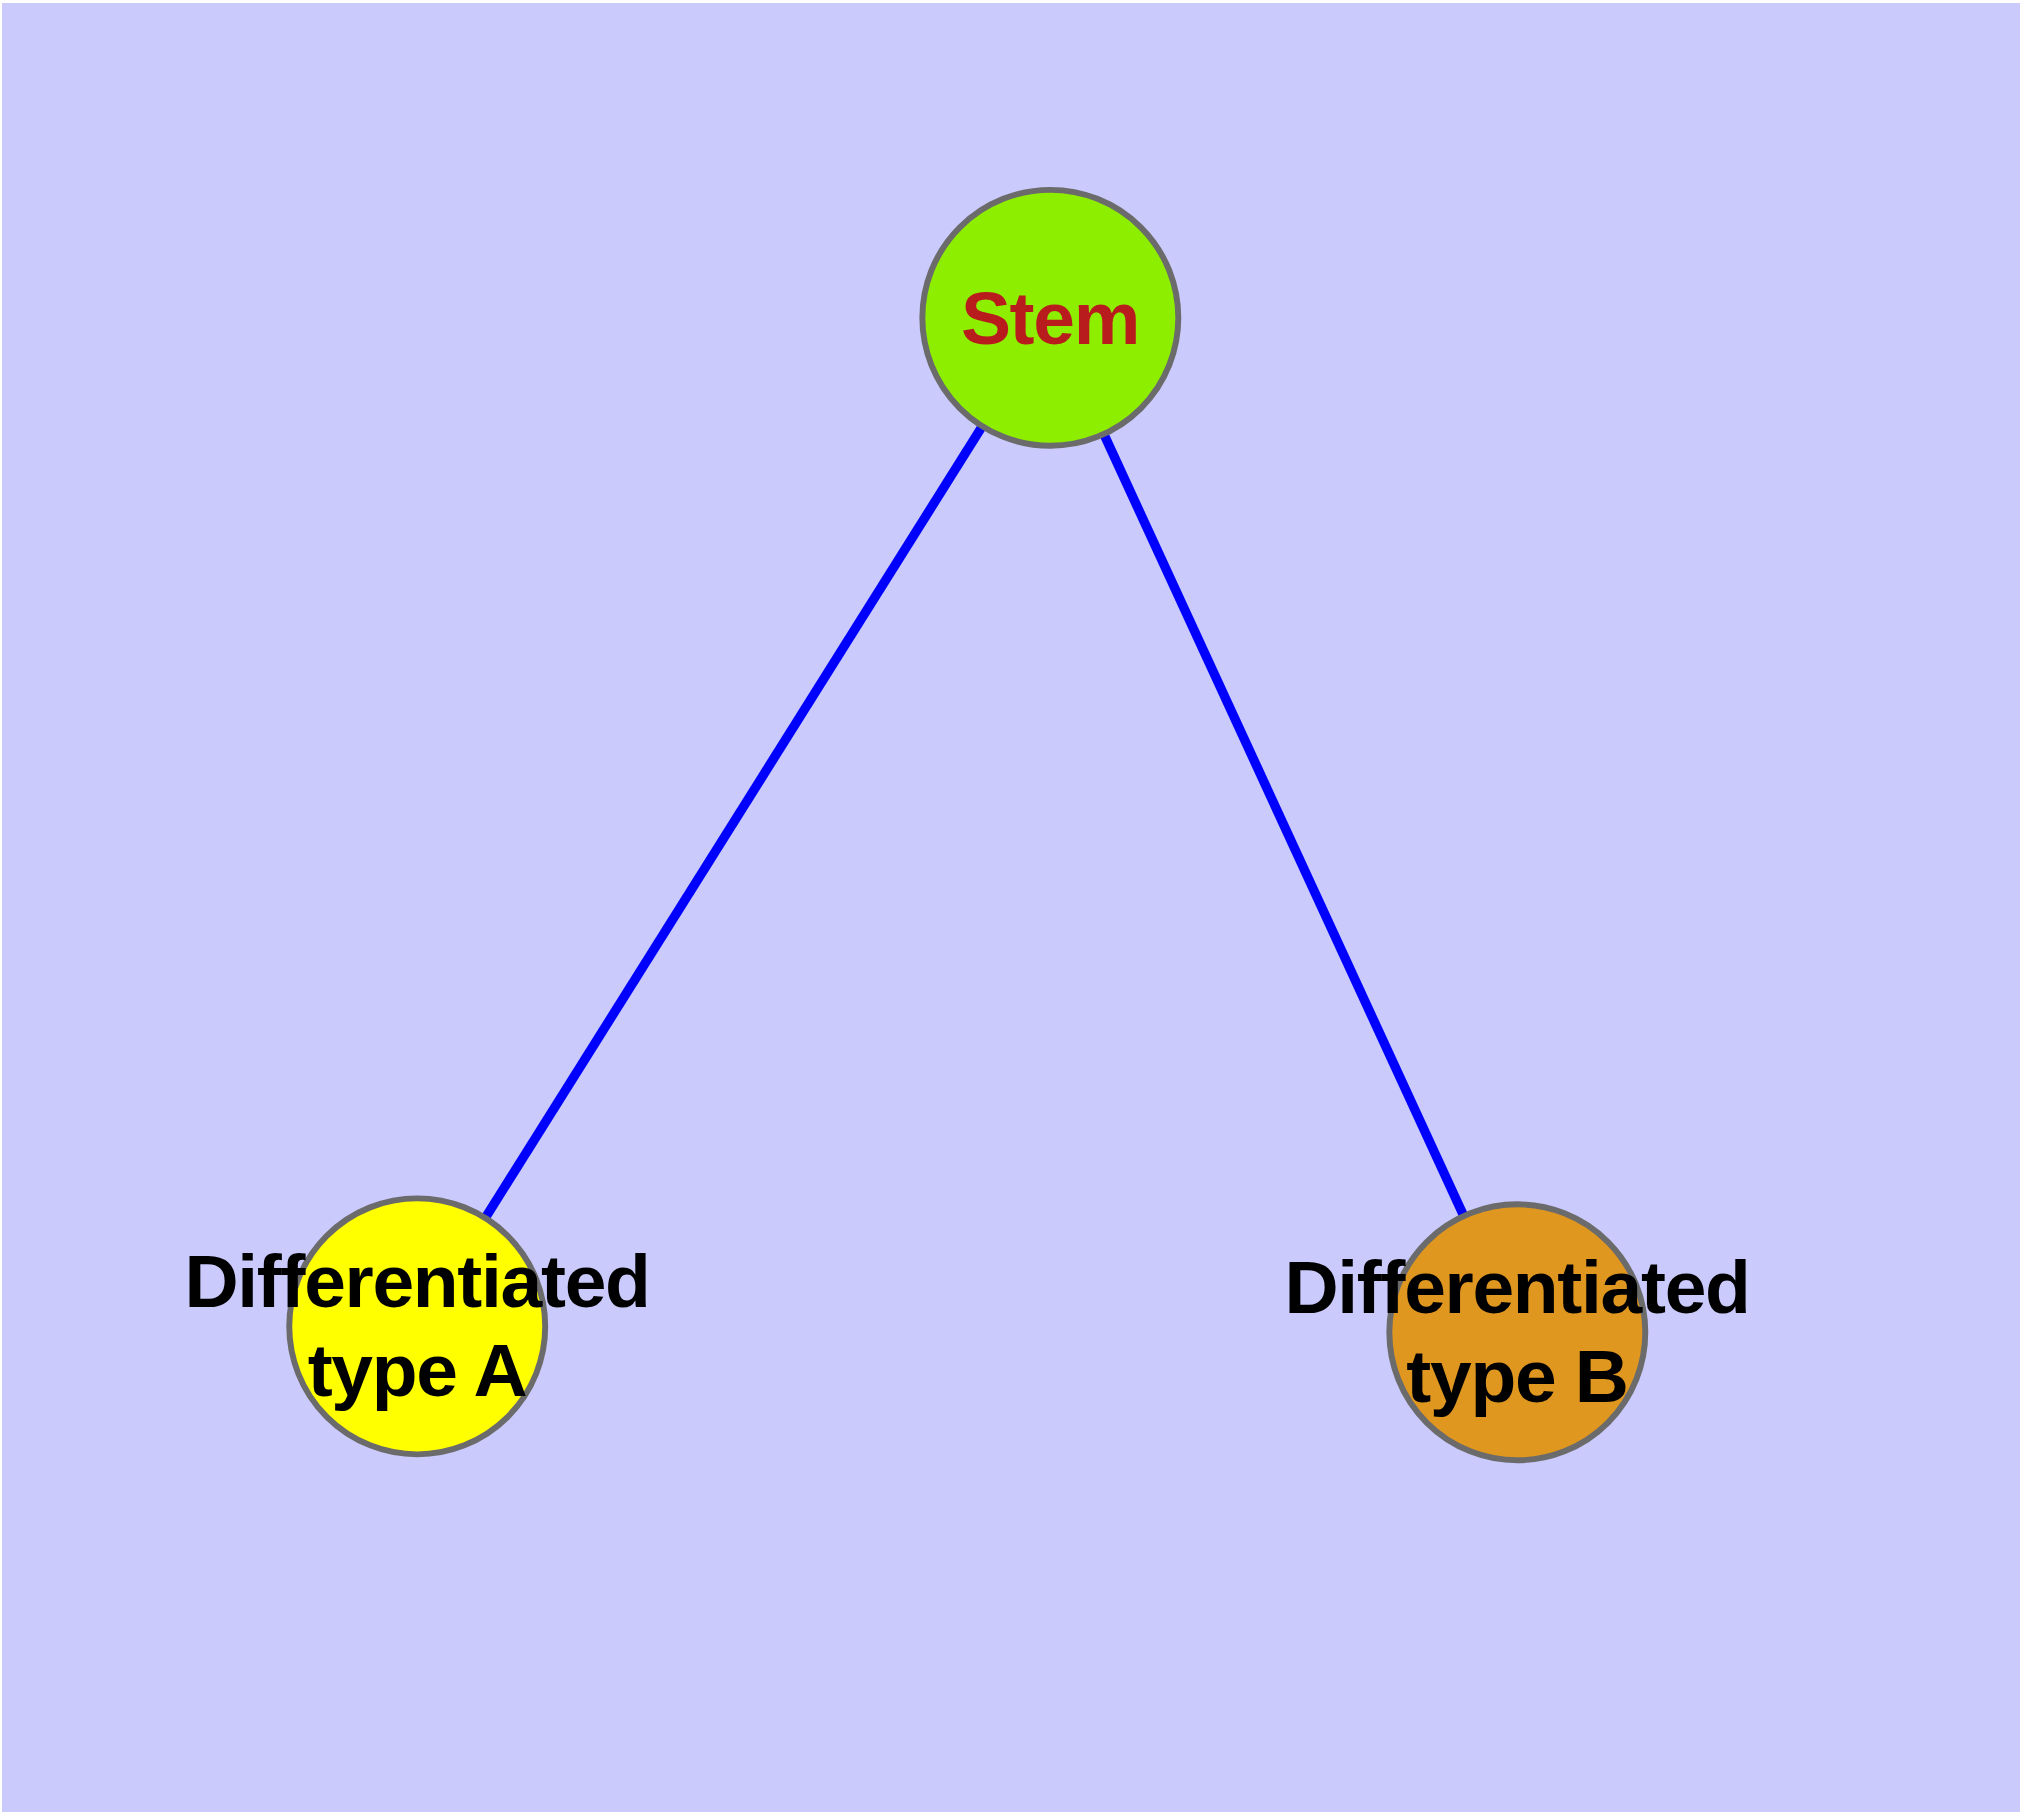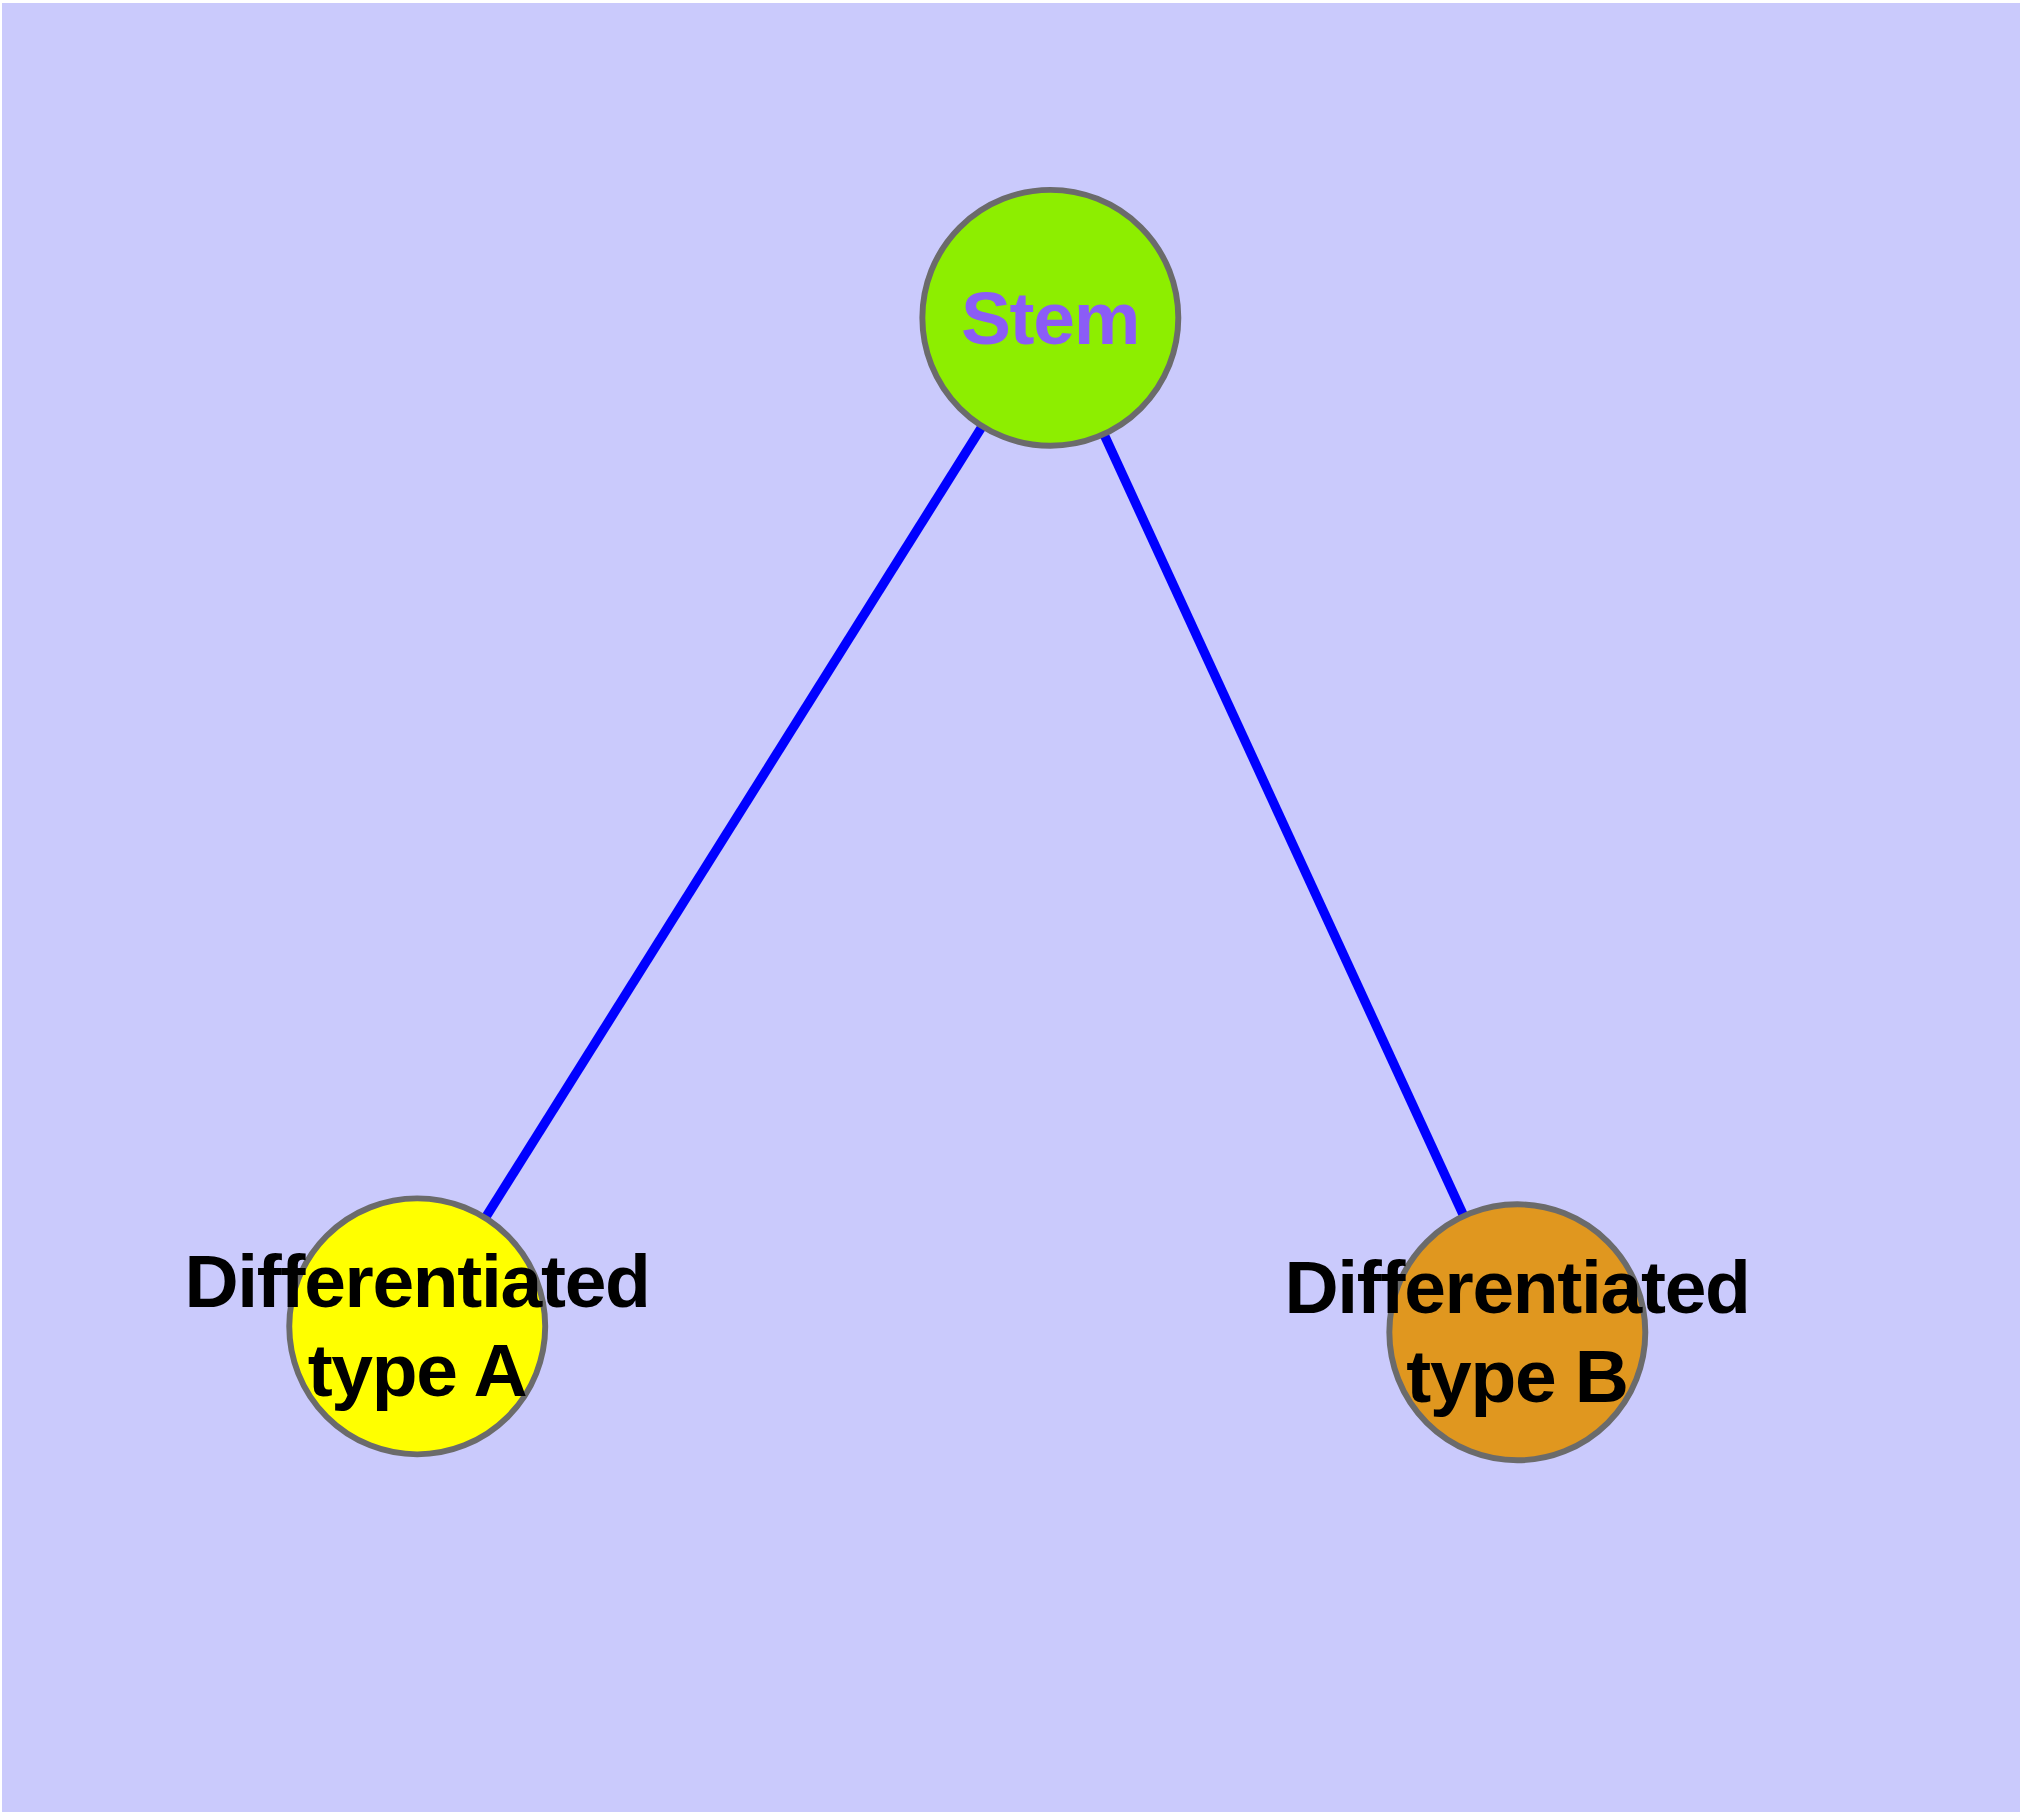--- a/index.html
+++ b/index.html
@@ -50,19 +50,19 @@
 
 <div class="canvas">
   <div class="plot-area" style="background: rgb(202, 202, 252);"></div>
   <svg class="graph-svg" viewBox="0 0 2384 2138" xmlns="http://www.w3.org/2000/svg">
       <line x1="1239" y1="375" x2="492" y2="1565" stroke="#0000FF" stroke-width="11"></line>
       <line x1="1239" y1="375" x2="1790" y2="1572" stroke="#0000FF" stroke-width="11"></line>
       <circle cx="1239" cy="375" r="151" fill="#8DEE00" stroke="#6B6B6B" stroke-width="7"></circle>
       <circle cx="492" cy="1565" r="151" fill="#FFFF00" stroke="#6B6B6B" stroke-width="7"></circle>
       <circle cx="1790" cy="1572" r="151" fill="#E0971F" stroke="#6B6B6B" stroke-width="7"></circle>
     </svg>
-  <div class="node-label" style="left: 1050px; top: 318px; color: #8b5cf6;">Stem</div>
+  <div class="node-label" style="left: 1050px; top: 318px; color: #b91c1c;">Stem</div>
   <div class="node-label" style="left: 417px; top: 1326px; color: rgb(0, 0, 0);">Differentiated
 type A</div>
   <div class="node-label" style="left: 1517px; top: 1332px; color: rgb(0, 0, 0);">Differentiated
 type B</div>
 </div>
 
 
 </body></html>

